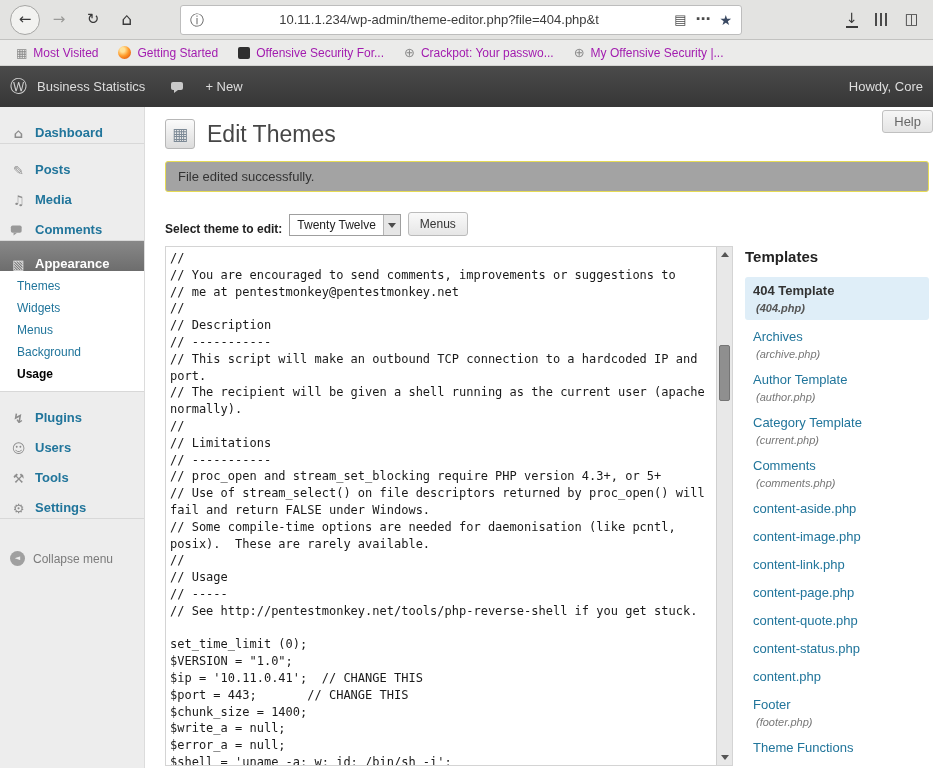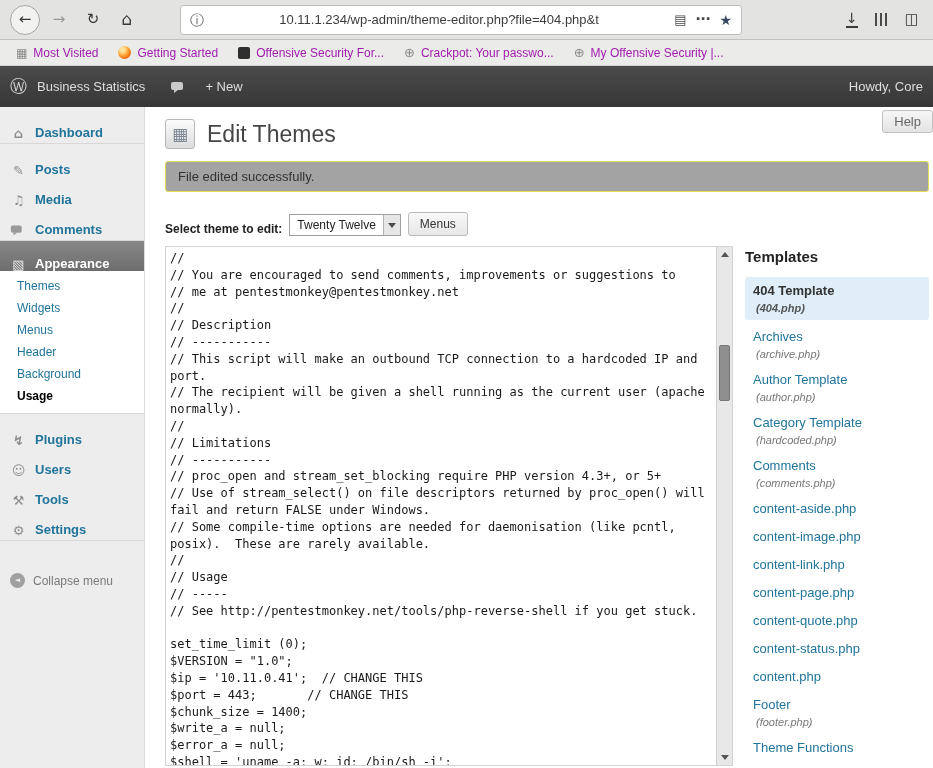--- a/index.html
+++ b/index.html
@@ -257,23 +257,20 @@
         </li>
 
         <li class="sub-item">
           <span>Widgets</span>
         </li>
 
         <li class="sub-item">
           <span>Menus</span>
         </li>
 
-        <li class="sub-item">
-          <span>Header</span>
-        </li>
 
         <li class="sub-item">
           <span>Background</span>
         </li>
 
         <li class="sub-item current">
           <span>Usage</span>
         </li>
 
     </ul>
@@ -383,21 +380,21 @@
               <span class="tpl-file">(archive.php)</span>
             </li>
 
             <li class="tpl-item">
               <span class="tpl-name">Author Template</span>
               <span class="tpl-file">(author.php)</span>
             </li>
 
             <li class="tpl-item">
               <span class="tpl-name">Category Template</span>
-              <span class="tpl-file">(hardcoded.php)</span>
+              <span class="tpl-file">(current.php)</span>
             </li>
 
             <li class="tpl-item">
               <span class="tpl-name">Comments</span>
               <span class="tpl-file">(comments.php)</span>
             </li>
 
             <li class="tpl-item">
               <span class="tpl-name">content-aside.php</span>
 

